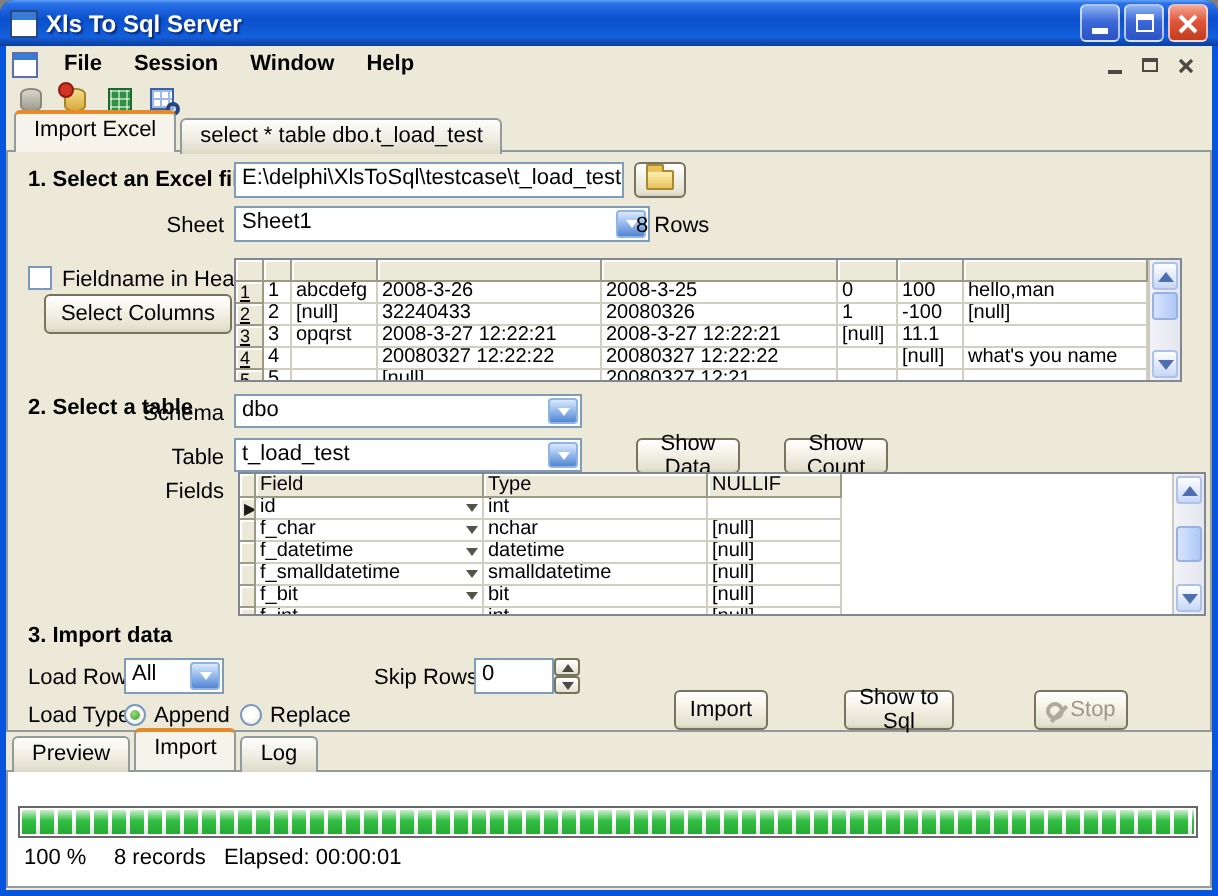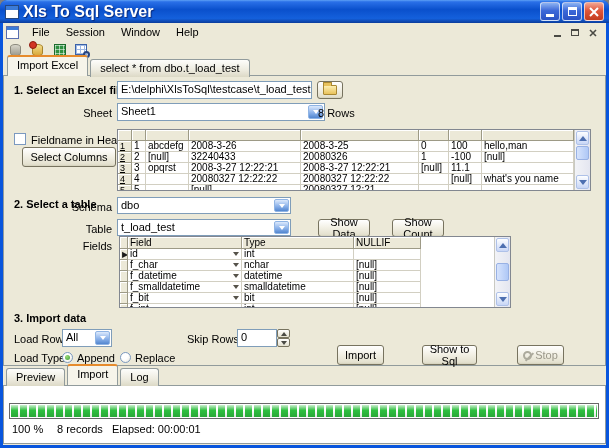--- a/index.html
+++ b/index.html
@@ -9,35 +9,35 @@
   .window { position:absolute; left:0; top:0; width:609px; height:448px;
             background:#0855DD; border-radius:7px 7px 0 0; overflow:hidden; }
   .client { position:absolute; left:3px; top:23px; width:603px; height:422px; background:#ECE9D8; }
 
   
   .titlebar { position:absolute; left:0; top:0; width:609px; height:23px; border-radius:7px 7px 0 0;
     background:linear-gradient(180deg,#5EA1F5 0%,#2A70E8 8%,#0A50CC 42%,#1460DC 80%,#0B3C9B 100%);
     display:flex; align-items:center; padding:0 5px; }
   .title-icon { width:14px; height:14px; margin-right:4px; background:#fff; border:1px solid #26487F; position:relative; }
   .title-icon::before { content:""; position:absolute; left:0; top:0; right:0; height:4px; background:#3B7BD8; }
-  .title-text { color:#fff; font-weight:bold; font-size:16px; text-shadow:1px 1px 1px #0A2A7A; }
+  .title-text { color:#fff; font-weight:bold; font-size:12px; text-shadow:1px 1px 1px #0A2A7A; }
   .caption-buttons { margin-left:auto; display:flex; gap:2px; }
   .cbtn { width:20px; height:19px; border-radius:3px; border:1px solid rgba(255,255,255,.65);
           display:flex; align-items:center; justify-content:center; }
   .cbtn.minmax { background:linear-gradient(180deg,#8DB3F2 0%,#3C68D8 45%,#2A52C4 100%); }
   .cbtn.close  { background:linear-gradient(180deg,#F3A492 0%,#E0563A 45%,#C33C1E 100%); }
   .g-min { width:8px; height:3px; background:#fff; margin-top:8px; }
   .g-max { width:9px; height:9px; border:1px solid #fff; border-top:3px solid #fff; }
 
   
   .menubar { position:absolute; left:3px; top:24px; width:603px; height:17px; background:#ECE9D8;
              display:flex; align-items:center; gap:2px; padding:0 3px; }
   .mdi-icon { width:13px; height:13px; background:#fff; border:1px solid #5A6FB0; position:relative; margin-right:4px; }
   .mdi-icon::before { content:""; position:absolute; left:0; top:0; right:0; height:3px; background:#3B7BD8; }
-  .menu-item { padding:1px 7px 2px 7px; }
+  .menu-item { padding:1px 7px 2px 7px;font-weight:bold; }
   .mdi-buttons { margin-left:auto; display:flex; gap:6px; align-items:center; padding-right:4px; }
   .mdig { display:flex; width:12px; height:12px; align-items:center; justify-content:center; }
   .mdi-min-glyph { width:7px; height:2px; background:#4A4A44; margin-top:7px; }
   .mdi-restore-glyph { width:8px; height:7px; border:1px solid #4A4A44; border-top:2px solid #4A4A44; }
 
   
   .toolbar { position:absolute; left:3px; top:41px; width:603px; height:18px; background:#ECE9D8;
              display:flex; align-items:center; gap:6px; padding:0 5px; }
   .tbico { width:16px; height:15px; position:relative; }
   .cyl { position:absolute; left:2px; top:1px; width:11px; height:12px; border-radius:5px/3px; }
@@ -191,21 +191,21 @@
         <span class="ico-excel"></span>
       </span>
     <span class="tbico">
       <span class="ico-grid"></span>
       <span class="ico-mag"></span>
     </span>
   </div>
 
   <div class="tabstrip" style="left:7px; top:58px; height:18px; z-index:2;">
     <span class="tab active">Import Excel</span>
-    <span class="tab">select * from dbo.t_load_test</span>
+    <span class="tab">select * table dbo.t_load_test</span>
   </div>
   <div class="tabpage-main"></div>
 
   <div class="sec-label" style="left:14px; top:84px; z-index:2;">1. Select an Excel file</div>
   <div class="edit" style="left:117px; top:81px; width:195px; height:18px; z-index:2;">E:\delphi\XlsToSql\testcase\t_load_test.xls</div>
   <div class="btn folderbtn" style="left:317px; top:81px; width:26px; height:18px; z-index:2;">
     <span class="folder"></span>
   </div>
   <div class="lbl r" style="left:60px; top:107px; width:52px; z-index:2;">Sheet</div>
   <div class="combo" style="left:117px; top:103px; width:208px; height:18px; z-index:2;">
@@ -318,21 +318,21 @@
   <div class="combo" style="left:117px; top:219px; width:174px; height:17px; z-index:2;">
     <span class="val">t_load_test</span>
     <span class="dbtn">
         <span class="chev-down"></span>
       </span>
   </div>
   <div class="btn" style="left:318px; top:219px; width:52px; height:18px; z-index:2;">Show Data</div>
   <div class="btn" style="left:392px; top:219px; width:52px; height:18px; z-index:2;">Show Count</div>
   <div class="lbl r" style="left:60px; top:240px; width:52px; z-index:2;">Fields</div>
 
-  <div class="gridbox" style="left:119px; top:236px; width:392px; height:72px; z-index:2;">
+  <div class="gridbox" style="left:119px; top:236px; width:484px; height:72px; z-index:2;">
     <table class="grid" style="width:456px;">
       <colgroup>
           <col style="width:8px">
           <col style="width:114px">
           <col style="width:112px">
           <col style="width:67px">
           <col style="width:155px">
         </colgroup>
       <tbody>
           <tr style="height:11px">

